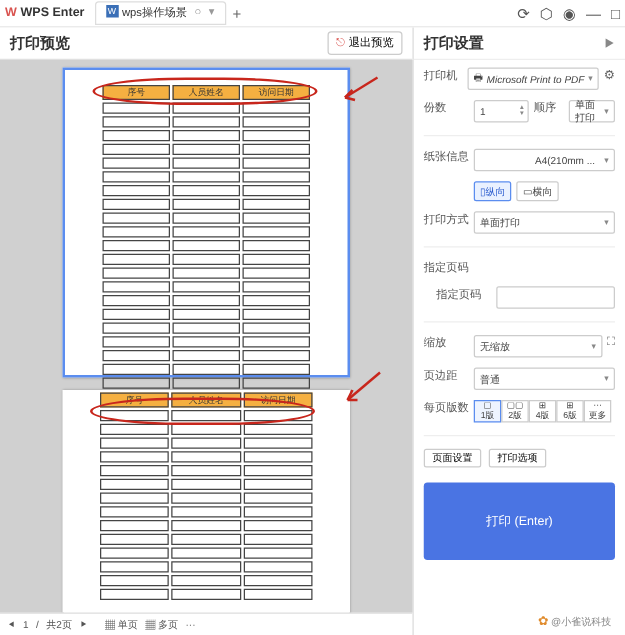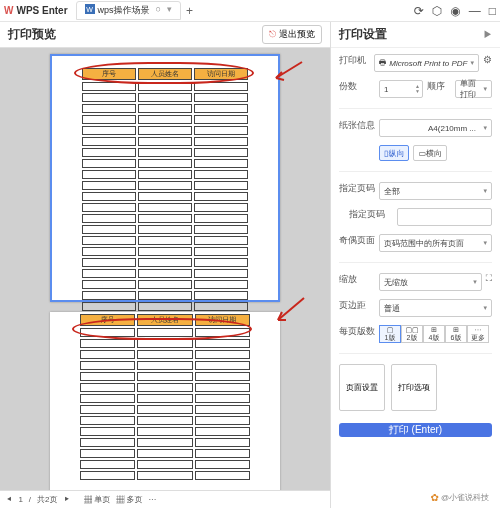--- a/index.html
+++ b/index.html
@@ -53,22 +53,22 @@
   .numfield { width:44px; height:18px; border:1px solid #ccc; border-radius:2px; display:flex; align-items:center; padding:0 4px; font-size:8px; position:relative; }
   .numfield .spin { position:absolute; right:2px; font-size:5px; color:#888; line-height:5px; }
   .txtin { flex:1; height:18px; border:1px solid #ccc; border-radius:2px; background:#fff; }
   .segrow { display:flex; gap:4px; align-items:center; }
   .seg { height:16px; padding:0 4px; border:1px solid #ccc; border-radius:2px; font-size:8px; display:flex; align-items:center; }
   .seg.active { background:#e9f1ff; border-color:#5b8def; color:#2d5ecf; }
   .pagesnum { display:flex; gap:0; }
   .pagesnum .pn { width:22px; height:18px; border:1px solid #ccc; font-size:7px; display:flex; flex-direction:column; align-items:center; justify-content:center; line-height:8px; }
   .pagesnum .pn.active { background:#eef4ff; border-color:#5b8def; }
   .btnrow { display:flex; gap:6px; }
-  .btn2 { border:1px solid #ccc; border-radius:2px; background:#fff; padding:17px 6px; font-size:8px; }
-  .printbtn { margin-top:4px; background:#4a74e3; color:#fff; text-align:center; padding:0 0; border-radius:3px; font-size:10px; }
+  .btn2 { border:1px solid #ccc; border-radius:2px; background:#fff; padding:1px 6px; font-size:8px; }
+  .printbtn { margin-top:4px; background:#4a74e3; color:#fff; text-align:center; padding:24px 0; border-radius:3px; font-size:10px; }
 
   .watermark { position:absolute; right:8px; bottom:4px; font-size:8px; color:#888; display:flex; align-items:center; gap:2px; background:rgba(255,255,255,.7); padding:1px 3px; border-radius:2px; }
   .watermark .dot { color:#e08b2c; font-size:10px; }
 </style>
 </head>
 <body>
 
 <div class="titlebar">
   <div class="logo">
     <span class="w">W</span>
@@ -380,43 +380,39 @@
         <div class="seg active">
             <span>▯</span>
             <span>纵向</span>
           </div>
         <div class="seg">
             <span>▭</span>
             <span>横向</span>
           </div>
       </div>
 
+      <div class="row">
+        <span class="lbl">打印方式</span>
+        <div class="field">
+          <span>单面打印</span>
+          <span class="caret">▾</span>
+        </div>
+      </div>
 
       <div class="sep"></div>
 
       <div class="row">
         <span class="lbl">指定页码</span>
-        <div class="field">
-          <span>全部</span>
-          <span class="caret">▾</span>
-        </div>
       </div>
 
       <div class="row">
         <span class="lbl" style="margin-left:10px;width:44px;">指定页码</span>
         <div class="txtin"></div>
       </div>
 
-      <div class="row">
-        <span class="lbl">奇偶页面</span>
-        <div class="field">
-          <span style="white-space:nowrap;overflow:hidden;">页码范围中的所有页面</span>
-          <span class="caret">▾</span>
-        </div>
-      </div>
 
       <div class="sep"></div>
 
       <div class="row">
         <span class="lbl">缩放</span>
         <div class="field">
           <span>无缩放</span>
           <span class="caret">▾</span>
         </div>
         <span style="color:#666;">⛶</span>

